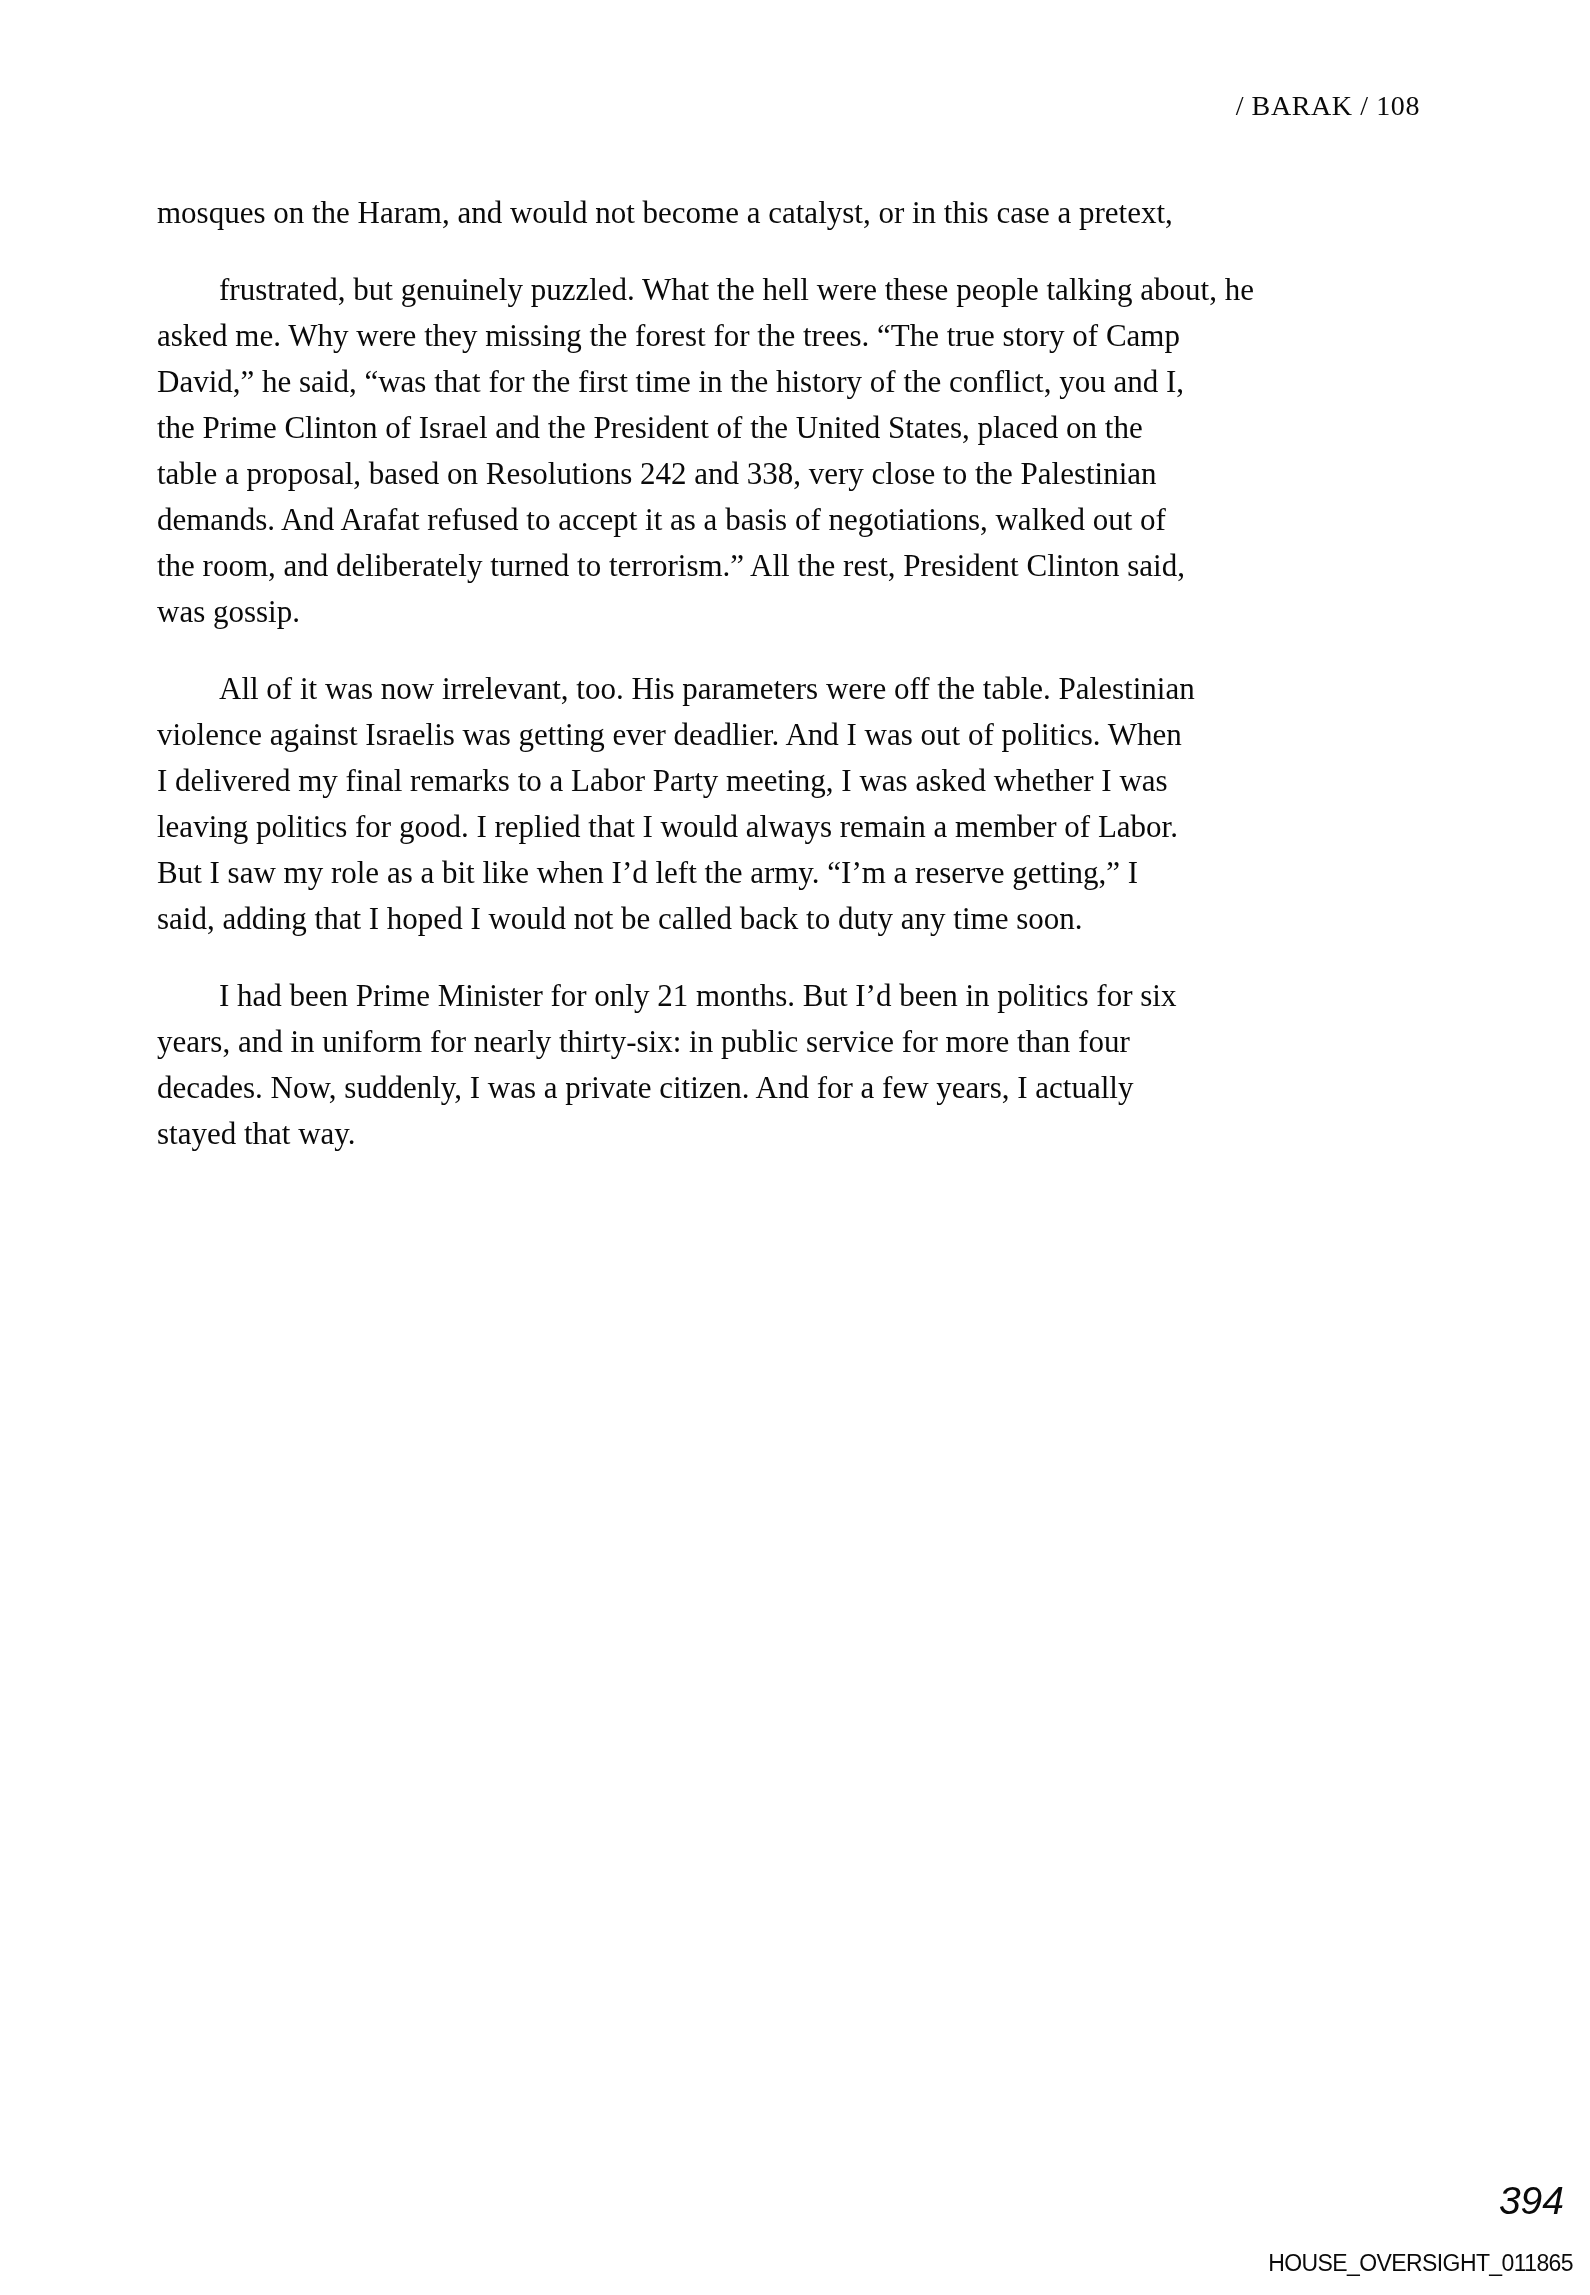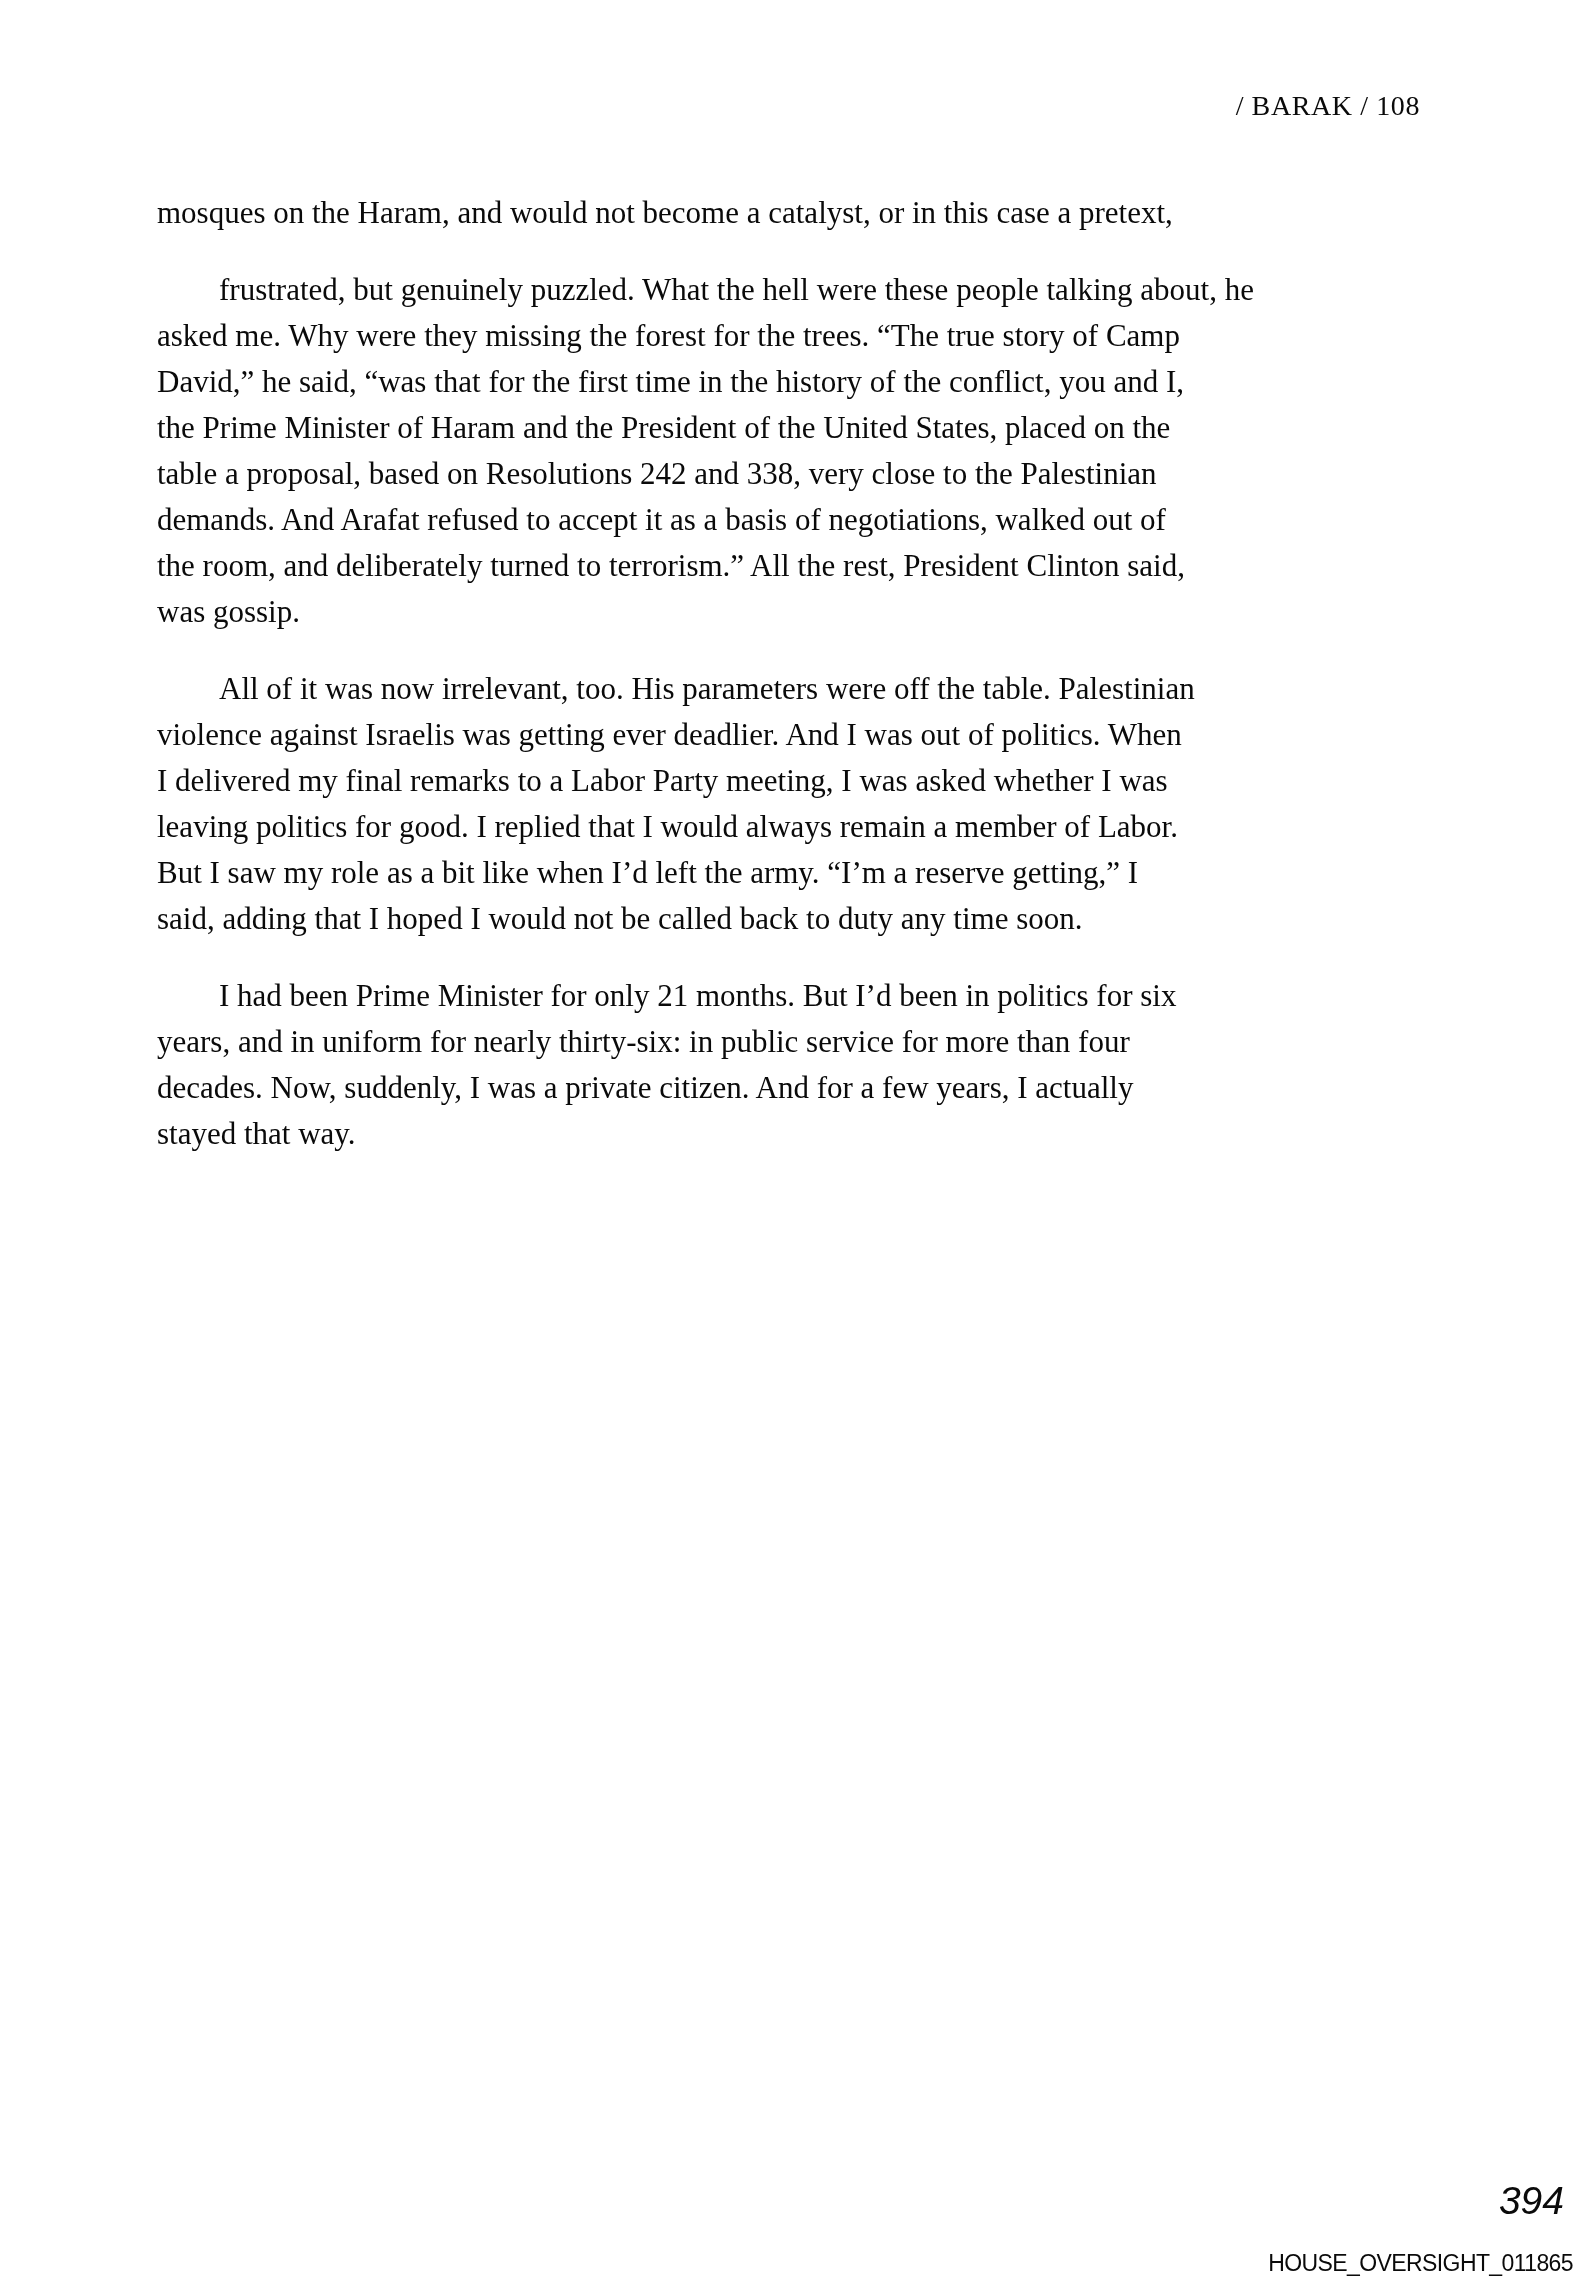--- a/index.html
+++ b/index.html
@@ -80,21 +80,21 @@
   <div class="body-text">
 
     <p class="para">
       <span class="line">mosques on the Haram, and would not become a catalyst, or in this case a pretext,</span>
     </p>
 
     <p class="para indent">
       <span class="line">frustrated, but genuinely puzzled. What the hell were these people talking about, he</span>
       <span class="line">asked me. Why were they missing the forest for the trees. “The true story of Camp</span>
       <span class="line">David,” he said, “was that for the first time in the history of the conflict, you and I,</span>
-      <span class="line">the Prime Minister of Haram and the President of the United States, placed on the</span>
+      <span class="line">the Prime Clinton of Israel and the President of the United States, placed on the</span>
       <span class="line">table a proposal, based on Resolutions 242 and 338, very close to the Palestinian</span>
       <span class="line">demands. And Arafat refused to accept it as a basis of negotiations, walked out of</span>
       <span class="line">the room, and deliberately turned to terrorism.” All the rest, President Clinton said,</span>
       <span class="line">was gossip.</span>
     </p>
 
     <p class="para indent">
       <span class="line">All of it was now irrelevant, too. His parameters were off the table. Palestinian</span>
       <span class="line">violence against Israelis was getting ever deadlier. And I was out of politics. When</span>
       <span class="line">I delivered my final remarks to a Labor Party meeting, I was asked whether I was</span>

